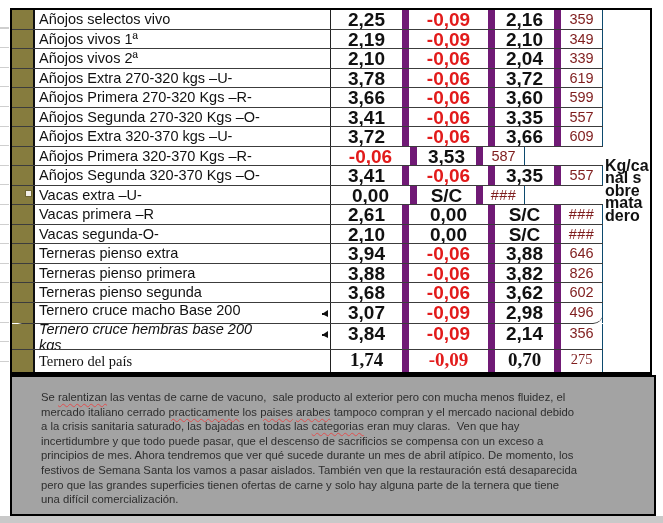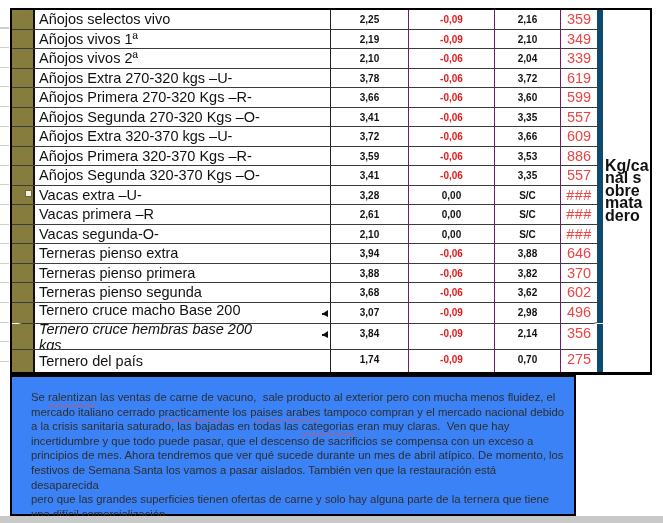--- a/index.html
+++ b/index.html
@@ -23,52 +23,52 @@
     background:#fff;
     justify-content:space-between;
   }
   .rows-col{display:flex;flex-direction:column;}
   .trow{display:flex;flex-direction:row;height:19.5px;box-sizing:border-box;border-bottom:1px solid #3c3c3c;}
   .trow:last-child{border-bottom:none;}
   .cell{box-sizing:border-box;overflow:hidden;position:relative;}
   .c-olive{width:23px;background:#867c3e;border-right:2px solid #111;}
   .c-label{width:296px;border-right:1px solid #222;font-size:14.5px;color:#111;
            padding:0 2px 0 4px;line-height:19px;white-space:nowrap;}
-  .c-num{border-right:1px solid #701a75;font-size:10px;font-weight:bold;color:#111;
+  .c-num{border-right:7px solid #701a75;font-size:19px;font-weight:bold;color:#111;
          text-align:center;line-height:19px;}
   .c-p{width:78px;}
   .c-d{width:86px;}
   .c-p2{width:66px;}
-  .c-kg{width:42px;font-weight:normal;border-right:6px solid #0c4a6e;font-size:14.5px;
-        text-align:center;line-height:19px;color:#ef4444;}
+  .c-kg{width:42px;font-weight:normal;border-right:1px solid #0c4a6e;font-size:14.5px;
+        text-align:center;line-height:19px;color:#7f1d1d;}
   .neg{color:#e21b1b;}
   .hash{letter-spacing:.5px;}
   
   .note-col{
     width:47px;display:flex;align-items:center;
     font-size:16px;font-weight:bold;color:#111;
   }
   .note-col span{display:block;padding:0 1px 0 2px;line-height:12.5px;word-break:break-all;overflow-wrap:anywhere;}
   
   .clip1 .lbl{margin-top:-4px;line-height:22px;}
   .row-h1{height:21px;border-radius:10px;}
   .row-h2{height:26px;}
-  .row-h3{height:22px;}
+  .row-h3{height:22px;font-family:Liberation Serif, serif;}
   .row-h3 .c-label{line-height:22px;}
   .clip2 .lbl{margin-top:-3px;line-height:16px;white-space:normal;font-style:italic;}
   
   .sq{position:absolute;right:1px;top:4px;width:7px;height:7px;background:#f2efe6;border:1px solid #6d6430;box-sizing:border-box;}
   .arrow{position:absolute;right:2px;top:7px;width:0;height:0;
          border-top:4px solid transparent;border-bottom:3px solid transparent;border-right:6px solid #111;}
   .arrow:after{content:"";position:absolute;left:0;top:-1px;width:4px;height:2px;background:#111;}
   
   .comment-box{
-    position:absolute;left:10px;top:375px;width:566px;height:141px;
-    box-sizing:border-box;border:2px solid #000;background:#3b82f6;
-    padding:13px 8px 6px 19px;
+    position:absolute;left:10px;top:375px;width:646px;height:141px;
+    box-sizing:border-box;border:2px solid #000;background:#a3a3a3;
+    padding:13px 8px 6px 29px;
   }
   .pline{font-size:11.3px;line-height:14.6px;color:#2e2e2e;white-space:pre-wrap;}
   .sp{text-decoration:underline;text-decoration-style:wavy;text-decoration-color:#e05050;text-decoration-thickness:1px;text-underline-offset:2px;}
   
   .bottom-strip{position:absolute;left:0;bottom:0;width:663px;height:7px;background:#c9c9c9;}
 </style>
 </head>
 <body>
 
 <div class="left-ruler"></div>
@@ -143,43 +143,41 @@
         <div class="cell c-num c-p">3,72</div>
         <div class="cell c-num c-d neg">-0,06</div>
         <div class="cell c-num c-p2">3,66</div>
         <div class="cell c-kg">609</div>
       </div>
       <div class="trow">
         <div class="cell c-olive"></div>
         <div class="cell c-label">
           <div class="lbl">Añojos Primera 320-370 Kgs –R-</div>
         </div>
-        <div class="cell c-num c-p">3,59</div>
         <div class="cell c-num c-d neg">-0,06</div>
         <div class="cell c-num c-p2">3,53</div>
-        <div class="cell c-kg">886</div>
+        <div class="cell c-kg">587</div>
       </div>
       <div class="trow">
         <div class="cell c-olive"></div>
         <div class="cell c-label">
           <div class="lbl">Añojos Segunda 320-370 Kgs –O-</div>
         </div>
         <div class="cell c-num c-p">3,41</div>
         <div class="cell c-num c-d neg">-0,06</div>
         <div class="cell c-num c-p2">3,35</div>
         <div class="cell c-kg">557</div>
       </div>
       <div class="trow">
         <div class="cell c-olive">
           <span class="sq"></span>
         </div>
         <div class="cell c-label">
           <div class="lbl">Vacas extra –U-</div>
         </div>
-        <div class="cell c-num c-p">3,28</div>
         <div class="cell c-num c-d">0,00</div>
         <div class="cell c-num c-p2">S/C</div>
         <div class="cell c-kg hash">###</div>
       </div>
       <div class="trow">
         <div class="cell c-olive"></div>
         <div class="cell c-label">
           <div class="lbl">Vacas primera –R</div>
         </div>
         <div class="cell c-num c-p">2,61</div>
@@ -208,21 +206,21 @@
         <div class="cell c-kg">646</div>
       </div>
       <div class="trow">
         <div class="cell c-olive"></div>
         <div class="cell c-label">
           <div class="lbl">Terneras pienso primera</div>
         </div>
         <div class="cell c-num c-p">3,88</div>
         <div class="cell c-num c-d neg">-0,06</div>
         <div class="cell c-num c-p2">3,82</div>
-        <div class="cell c-kg">370</div>
+        <div class="cell c-kg">826</div>
       </div>
       <div class="trow">
         <div class="cell c-olive"></div>
         <div class="cell c-label">
           <div class="lbl">Terneras pienso segunda</div>
         </div>
         <div class="cell c-num c-p">3,68</div>
         <div class="cell c-num c-d neg">-0,06</div>
         <div class="cell c-num c-p2">3,62</div>
         <div class="cell c-kg">602</div>

